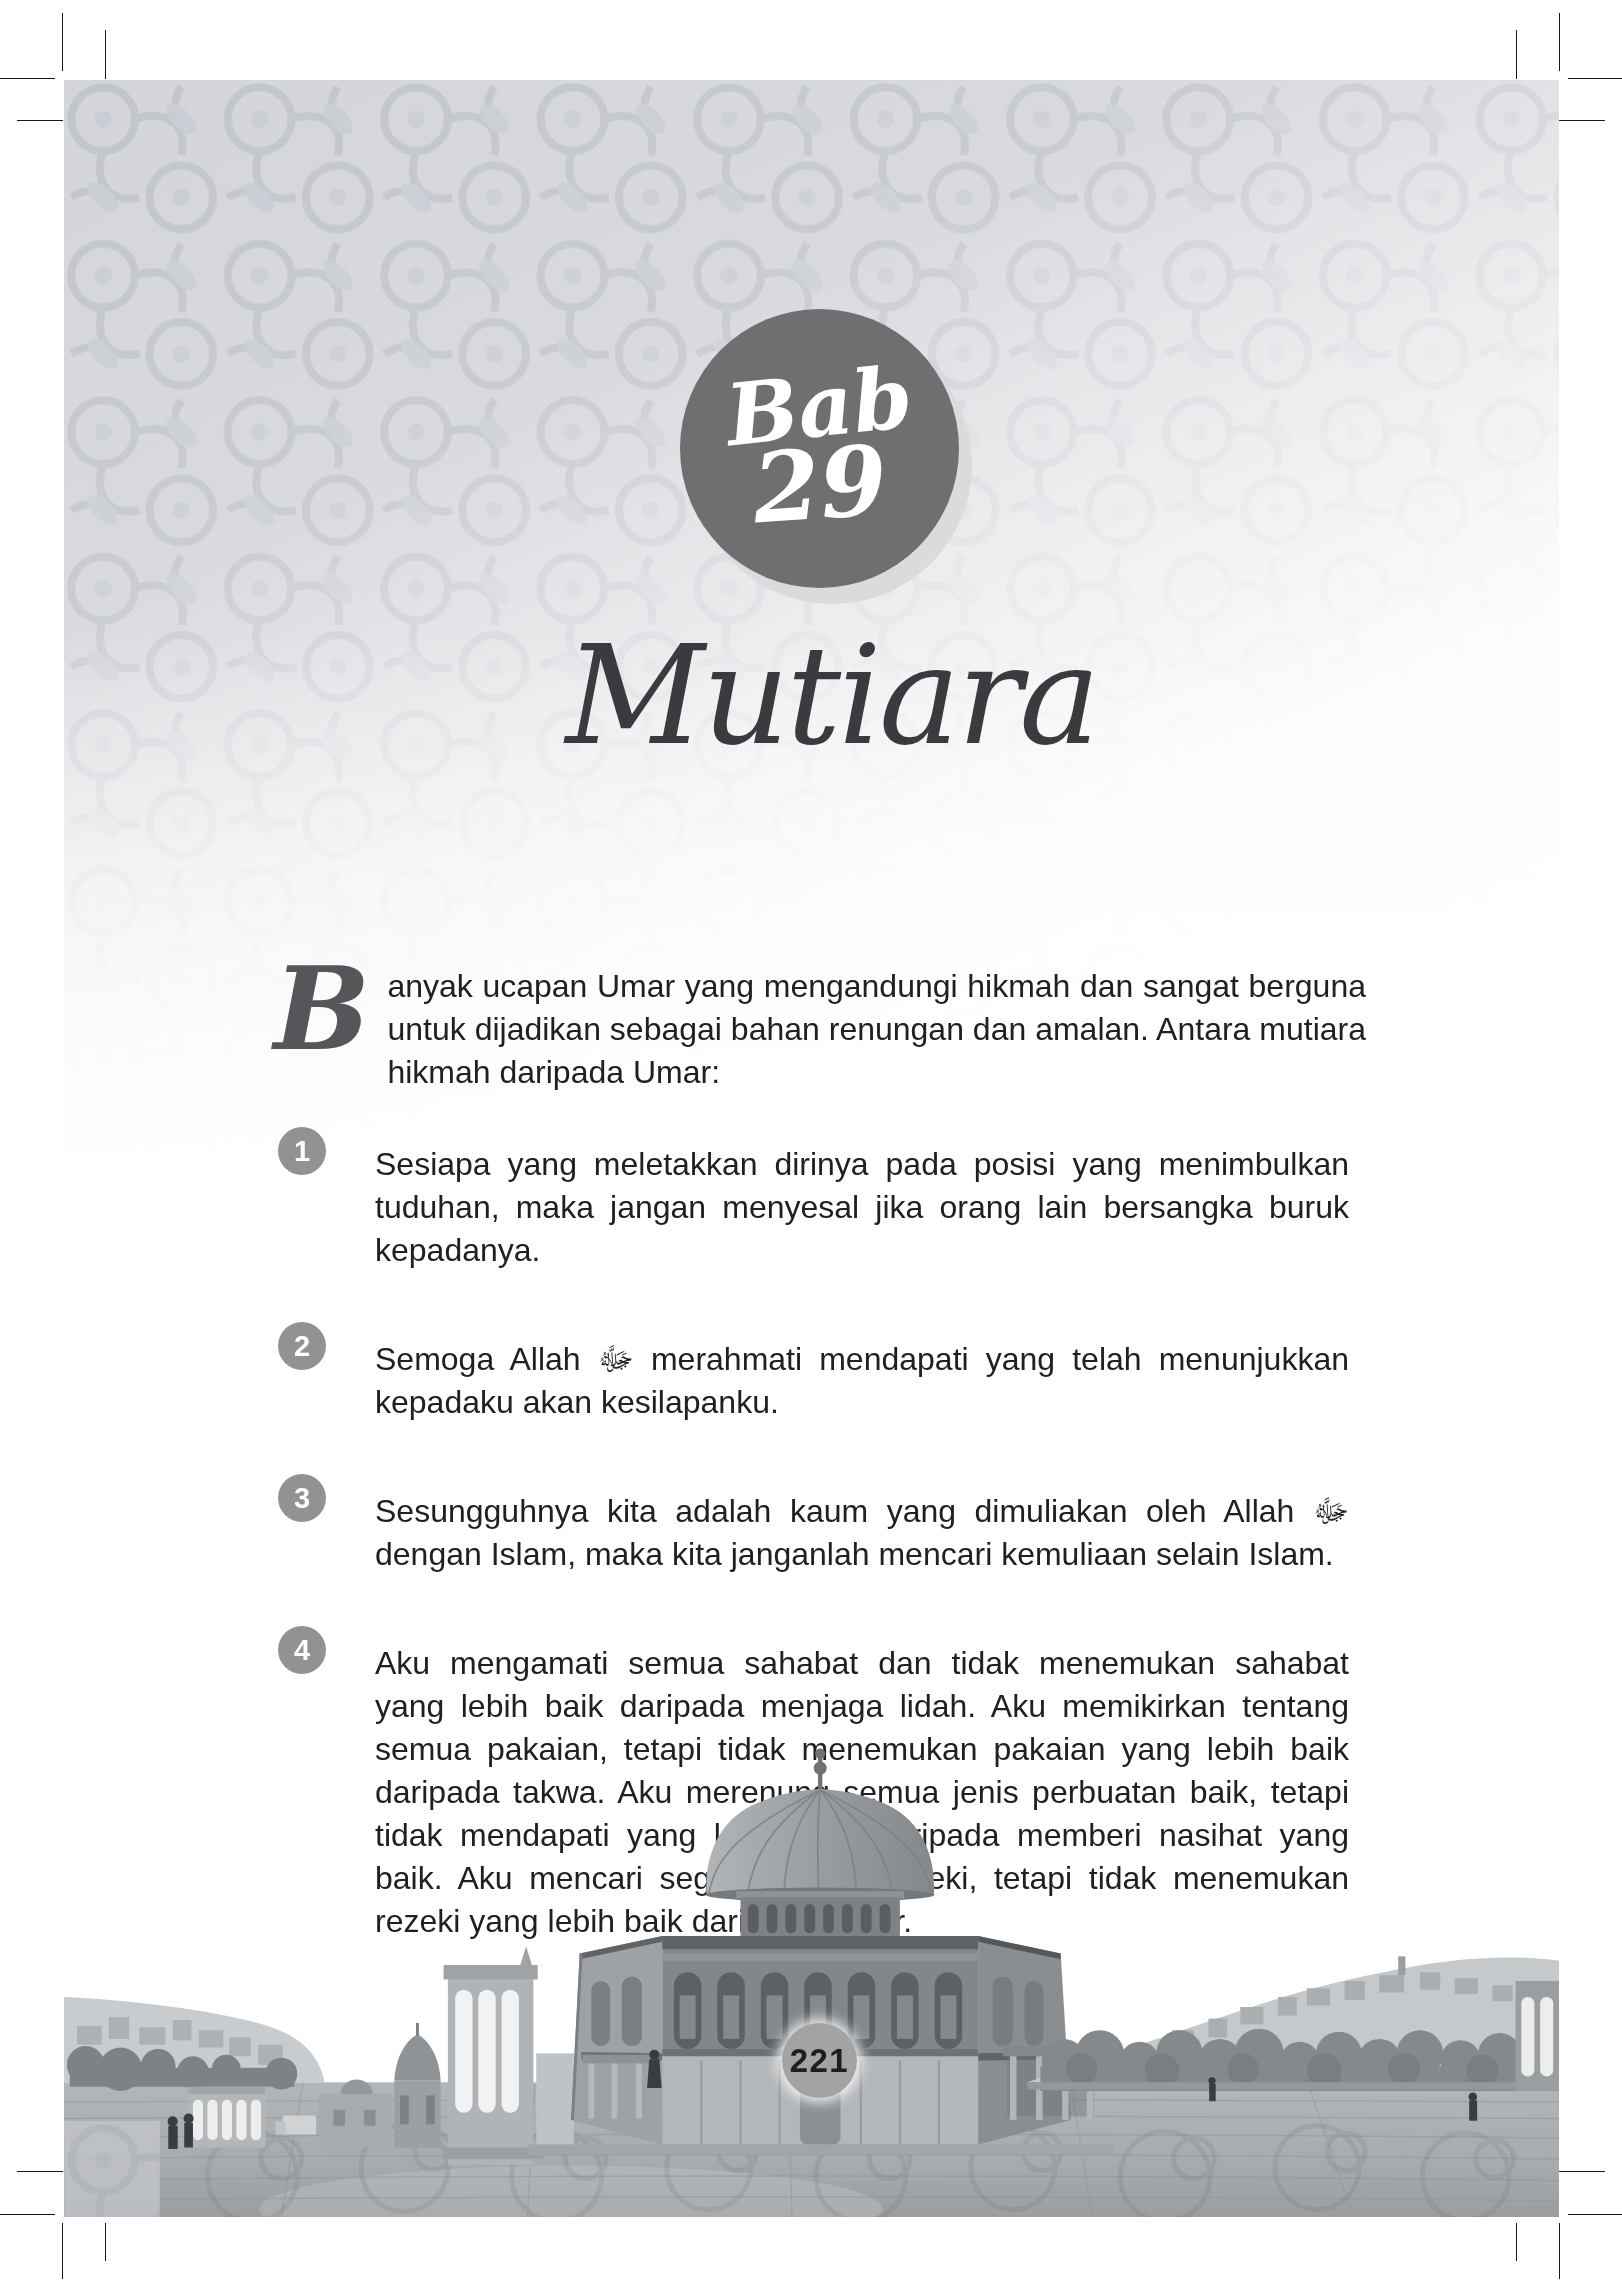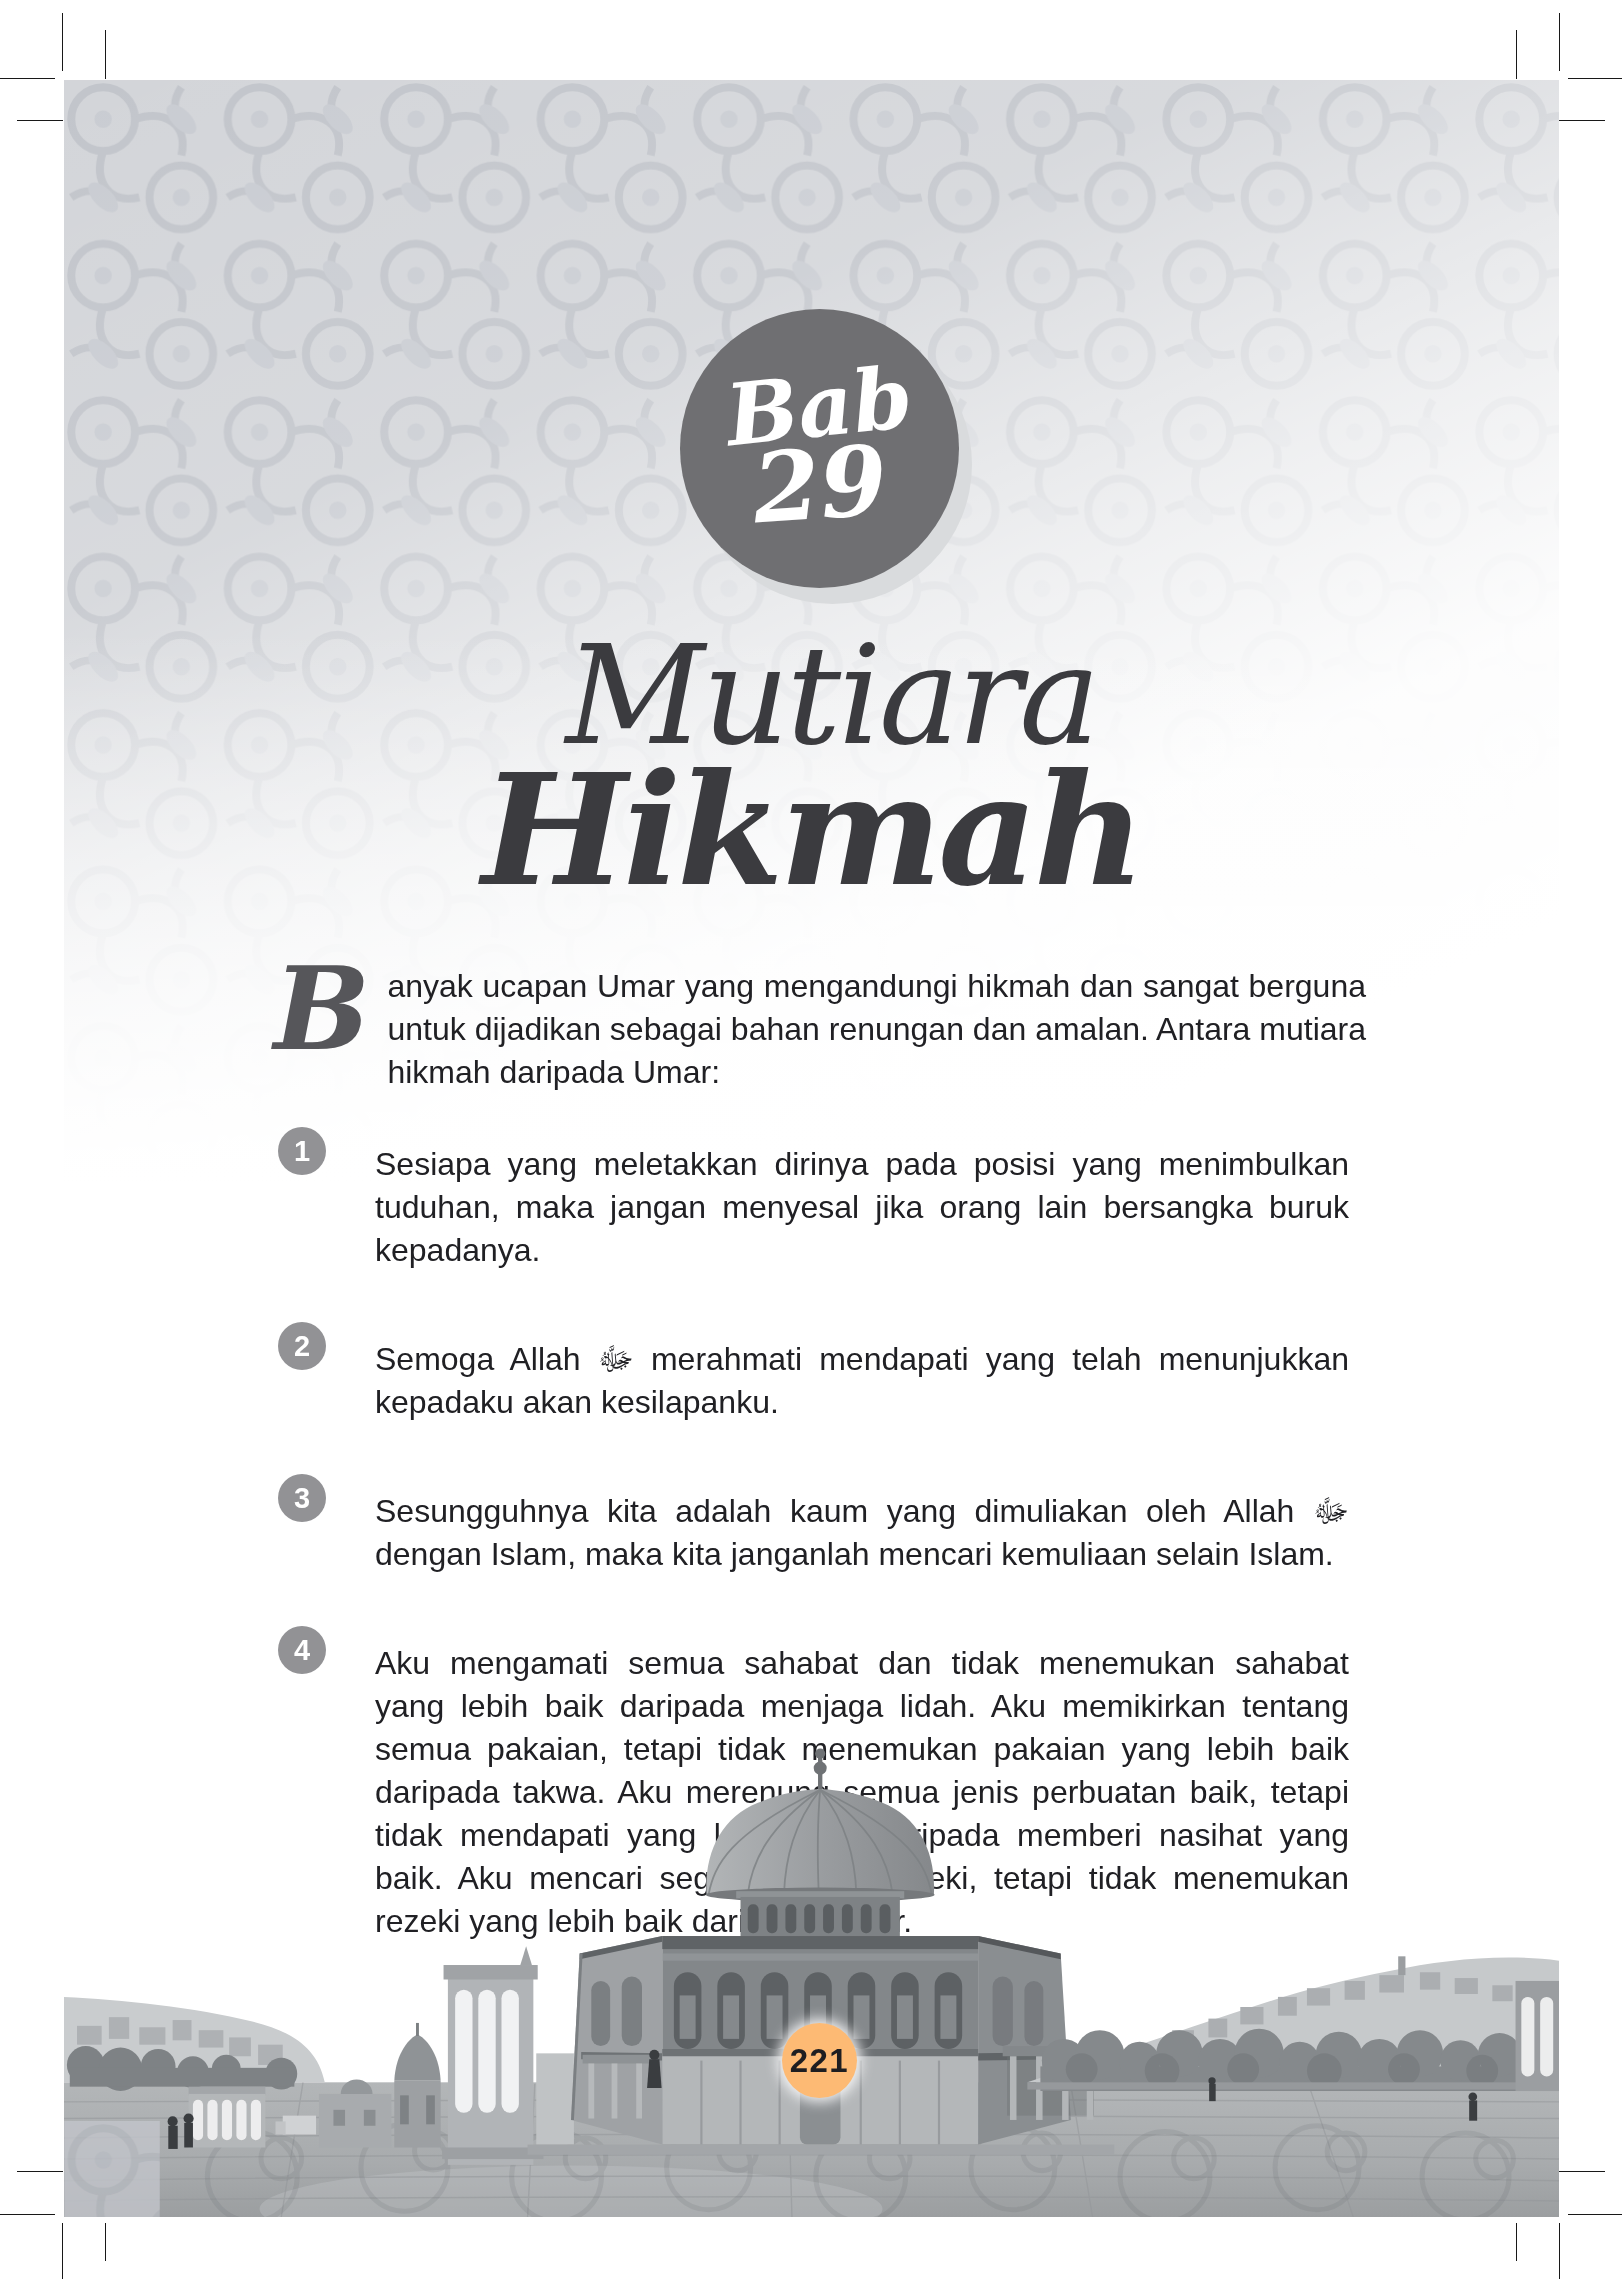--- a/index.html
+++ b/index.html
@@ -33,21 +33,21 @@
            font-size:114px;line-height:87px;height:87px;color:#56565a;margin:1.4px 17.4px 0 -4.3px;}
   .item{display:flex;gap:32px;margin-top:32px;}
   .item-num{flex:0 0 48px;width:48px;height:48px;border-radius:50%;margin-top:1.4px;
             background:var(--c-item-circle,#929295);color:#fff;font-weight:bold;font-size:29px;
             display:flex;align-items:center;justify-content:center;}
   .item-text{flex:1;margin:17px;text-align:justify;}
   
   .photo{position:absolute;left:0;top:1662px;width:1495px;height:475px;}
   .corner-pattern{position:absolute;left:0;top:2041px;width:96px;height:96px;opacity:.95;}
   .pageno{position:absolute;left:718px;top:1943px;width:75px;height:75px;border-radius:50%;
-          background:#fdba74;display:flex;align-items:center;justify-content:center;
+          background:#a3a3a3;display:flex;align-items:center;justify-content:center;
           font-size:33px;font-weight:800;letter-spacing:1.4px;color:#1e1e21;
           box-shadow:0 0 13px 4.3px rgba(252,252,253,.9);}
 </style>
 </head>
 <body>
 
 <div>
   <span class="cm" style="left:62px;top:13px;width:1.4px;height:58px"></span>
   <span class="cm" style="left:105px;top:30px;width:1.4px;height:49px"></span>
   <span class="cm" style="left:0;top:78px;width:55px;height:1.4px"></span>
@@ -104,21 +104,20 @@
     <rect width="2064" height="1520" fill="url(#fadeV)"></rect>
   </svg>
 
   <div class="badge-shadow"></div>
   <div class="badge">
     <div class="badge-bab">Bab</div>
     <div class="badge-num">29</div>
   </div>
 
   <div class="title1">Mutiara</div>
-  <div class="title2">Hikmah</div>
 
   <div class="content">
     <p class="intro"><span class="dropcap">B</span><span>anyak ucapan Umar yang mengandungi hikmah dan sangat berguna untuk dijadikan sebagai bahan renungan dan amalan. Antara mutiara hikmah daripada Umar:</span></p>
 
     <div class="item">
       <div class="item-num">1</div>
       <p class="item-text">Sesiapa yang meletakkan dirinya pada posisi yang menimbulkan tuduhan, maka jangan menyesal jika orang lain bersangka buruk kepadanya.</p>
     </div>
     <div class="item">
       <div class="item-num">2</div>

